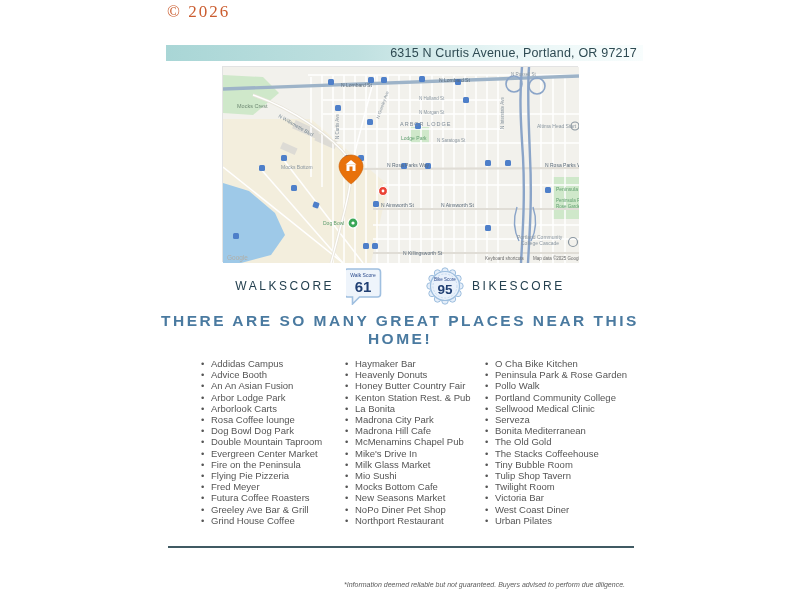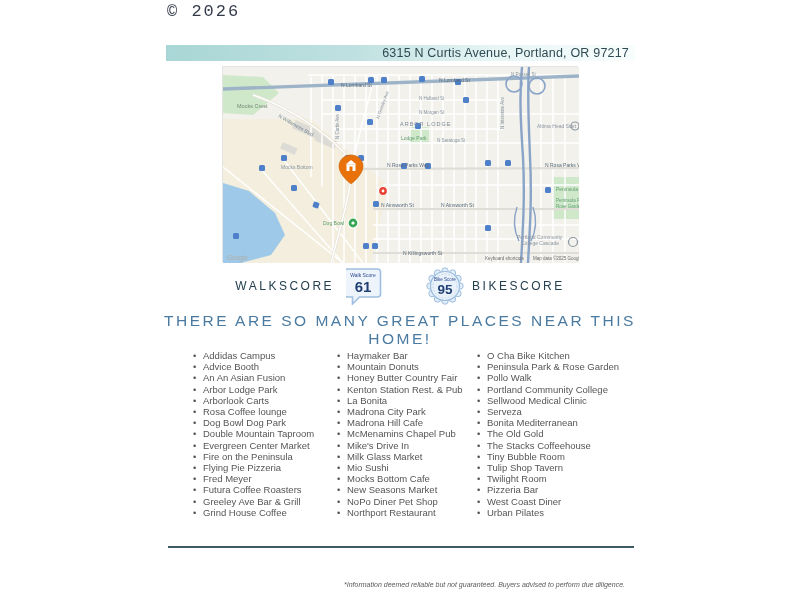--- a/index.html
+++ b/index.html
@@ -1,46 +1,46 @@
 <!DOCTYPE html>
 <html><head>
 <meta charset="utf-8">
 <style>
   html,body{margin:0;padding:0;background:#ffffff;}
   #page{position:relative;width:800px;height:600px;background:#ffffff;overflow:hidden;
         font-family:"Liberation Sans",sans-serif;}
 
   
-  #watermark{position:absolute;left:167px;top:2px;font-family:Liberation Mono, monospace;
-             font-size:17px;color:#0f172a;letter-spacing:2px;z-index:5;opacity:.85;}
+  #watermark{position:absolute;left:167px;top:2px;font-family:Liberation Serif, serif;
+             font-size:17px;color:#c2410c;letter-spacing:2px;z-index:5;opacity:.85;}
   #page-title{position:absolute;left:179px;top:8px;font-size:27px;letter-spacing:6px;
               color:#262626;font-weight:400;z-index:4;}
   #address-bar{position:absolute;left:166px;top:45px;width:469px;height:16px;
                background:linear-gradient(to right,#a9d6d6 0%,#bfe0e0 40%,#e7f5f5 70%,#f8fdfd 100%);
-               display:flex;align-items:center;justify-content:flex-end;}
+               display:flex;align-items:center;justify-content:flex-end;padding-left:8px;}
   #address-text{font-size:12.5px;color:#2e4a52;font-weight:500;padding-right:6px;letter-spacing:.2px;}
 
   
   #map-wrap{position:absolute;left:222px;top:66px;width:356px;height:196px;
             border:1px solid #e3e3e3;box-sizing:border-box;}
 
   
   #scores-row{position:absolute;left:165px;top:266px;width:470px;height:40px;
               display:flex;align-items:center;justify-content:center;}
   .score-label{font-size:12px;letter-spacing:2.5px;color:#24404f;font-weight:400;}
   #walkscore-label{margin-right:12px;}
   #walk-badge{width:36px;height:38px;margin-right:44px;}
   #bike-badge{width:38px;height:38px;margin-right:8px;}
 
   
   #headline{position:absolute;left:150px;top:312px;width:500px;text-align:center;
-            font-size:15.5px;letter-spacing:2.5px;color:#4a7aa0;font-weight:400;}
-
-  
-  .places-col{position:absolute;top:346px;margin:4px;padding:0;list-style:none;}
+            font-size:15.5px;letter-spacing:2.5px;color:#4a7aa0;font-weight:700;}
+
+  
+  .places-col{position:absolute;top:346px;margin:12px;padding:0;list-style:none;}
   #places-col-1{left:188px;width:140px;}
   #places-col-2{left:332px;width:140px;}
   #places-col-3{left:472px;width:165px;}
   .places-col li{position:relative;font-size:9.5px;line-height:11.2px;color:#555555;
                  padding-left:11px;white-space:nowrap;}
   .places-col li::before{content:"•";position:absolute;left:1px;color:#555555;}
 
   
   #footer-divider{position:absolute;left:168px;top:546px;width:466px;height:2px;background:#405a63;}
   #footer-disclaimer{position:absolute;right:175px;top:581px;font-size:7px;font-style:italic;
@@ -253,21 +253,21 @@
       <li>Evergreen Center Market</li>
       <li>Fire on the Peninsula</li>
       <li>Flying Pie Pizzeria</li>
       <li>Fred Meyer</li>
       <li>Futura Coffee Roasters</li>
       <li>Greeley Ave Bar &amp; Grill</li>
       <li>Grind House Coffee</li>
     </ul>
   <ul id="places-col-2" class="places-col">
       <li>Haymaker Bar</li>
-      <li>Mountain Donuts</li>
+      <li>Heavenly Donuts</li>
       <li>Honey Butter Country Fair</li>
       <li>Kenton Station Rest. &amp; Pub</li>
       <li>La Bonita</li>
       <li>Madrona City Park</li>
       <li>Madrona Hill Cafe</li>
       <li>McMenamins Chapel Pub</li>
       <li>Mike's Drive In</li>
       <li>Milk Glass Market</li>
       <li>Mio Sushi</li>
       <li>Mocks Bottom Cafe</li>
@@ -281,21 +281,21 @@
       <li>Pollo Walk</li>
       <li>Portland Community College</li>
       <li>Sellwood Medical Clinic</li>
       <li>Serveza</li>
       <li>Bonita Mediterranean</li>
       <li>The Old Gold</li>
       <li>The Stacks Coffeehouse</li>
       <li>Tiny Bubble Room</li>
       <li>Tulip Shop Tavern</li>
       <li>Twilight Room</li>
-      <li>Pizzeria Bar</li>
+      <li>Victoria Bar</li>
       <li>West Coast Diner</li>
       <li>Urban Pilates</li>
     </ul>
 
   <div id="footer-divider"></div>
   <div id="footer-disclaimer">*Information deemed reliable but not guaranteed. Buyers advised to perform due diligence.</div>
 
 </div>
 
 </body></html>

